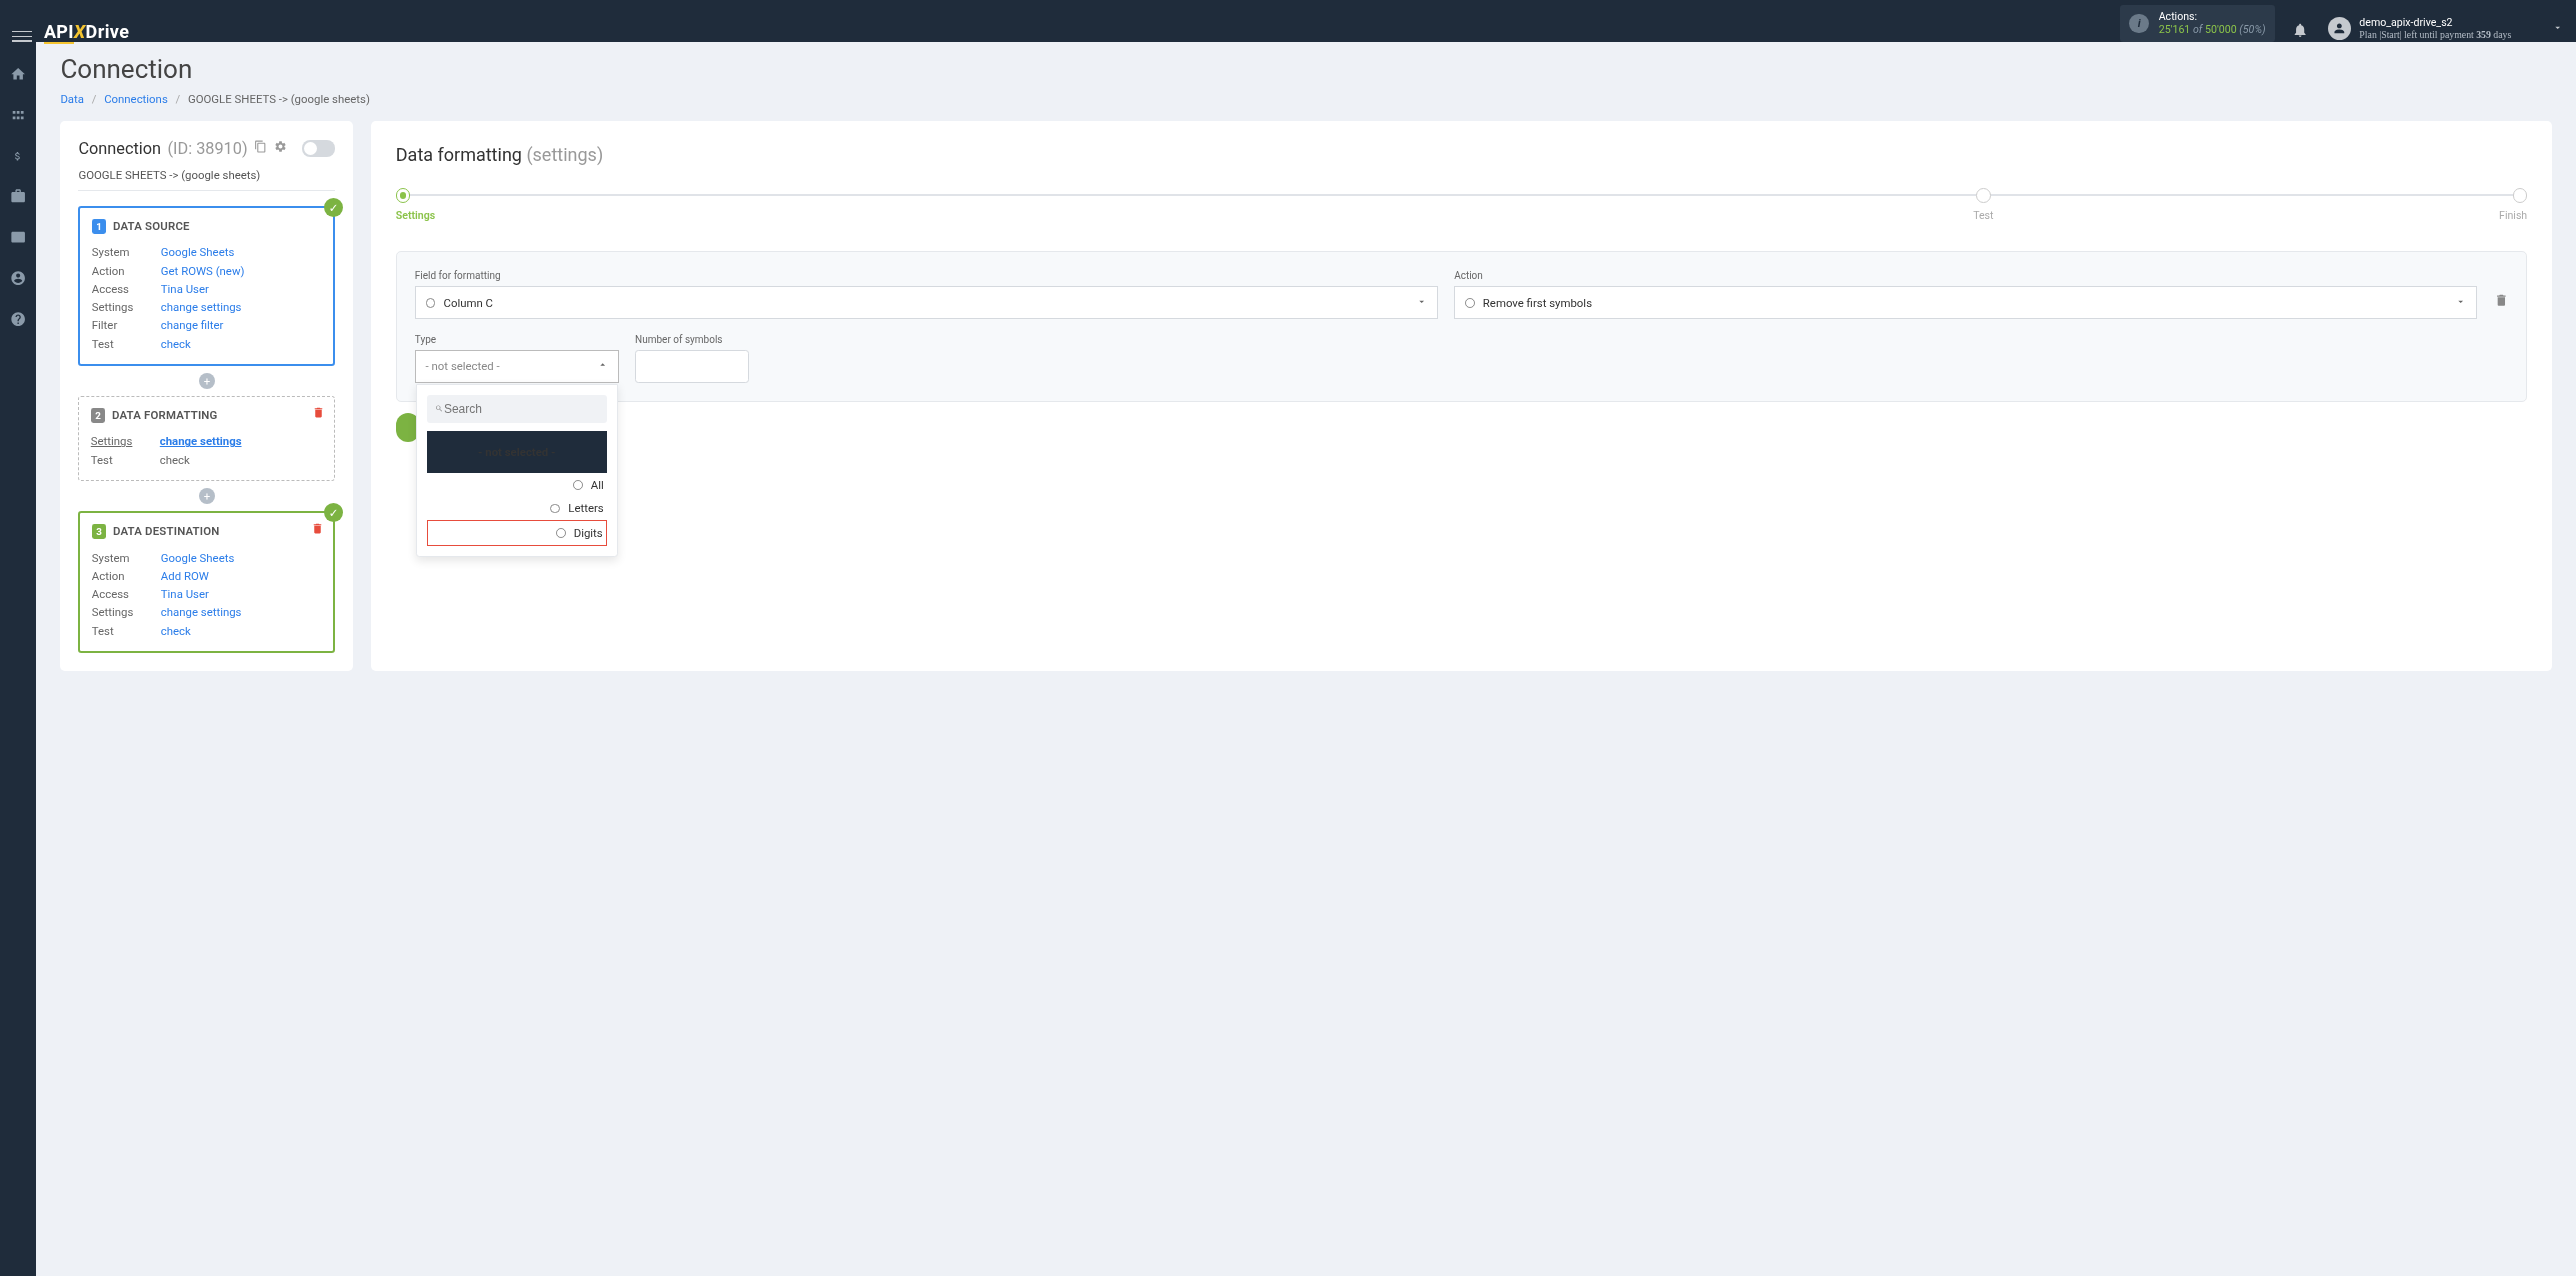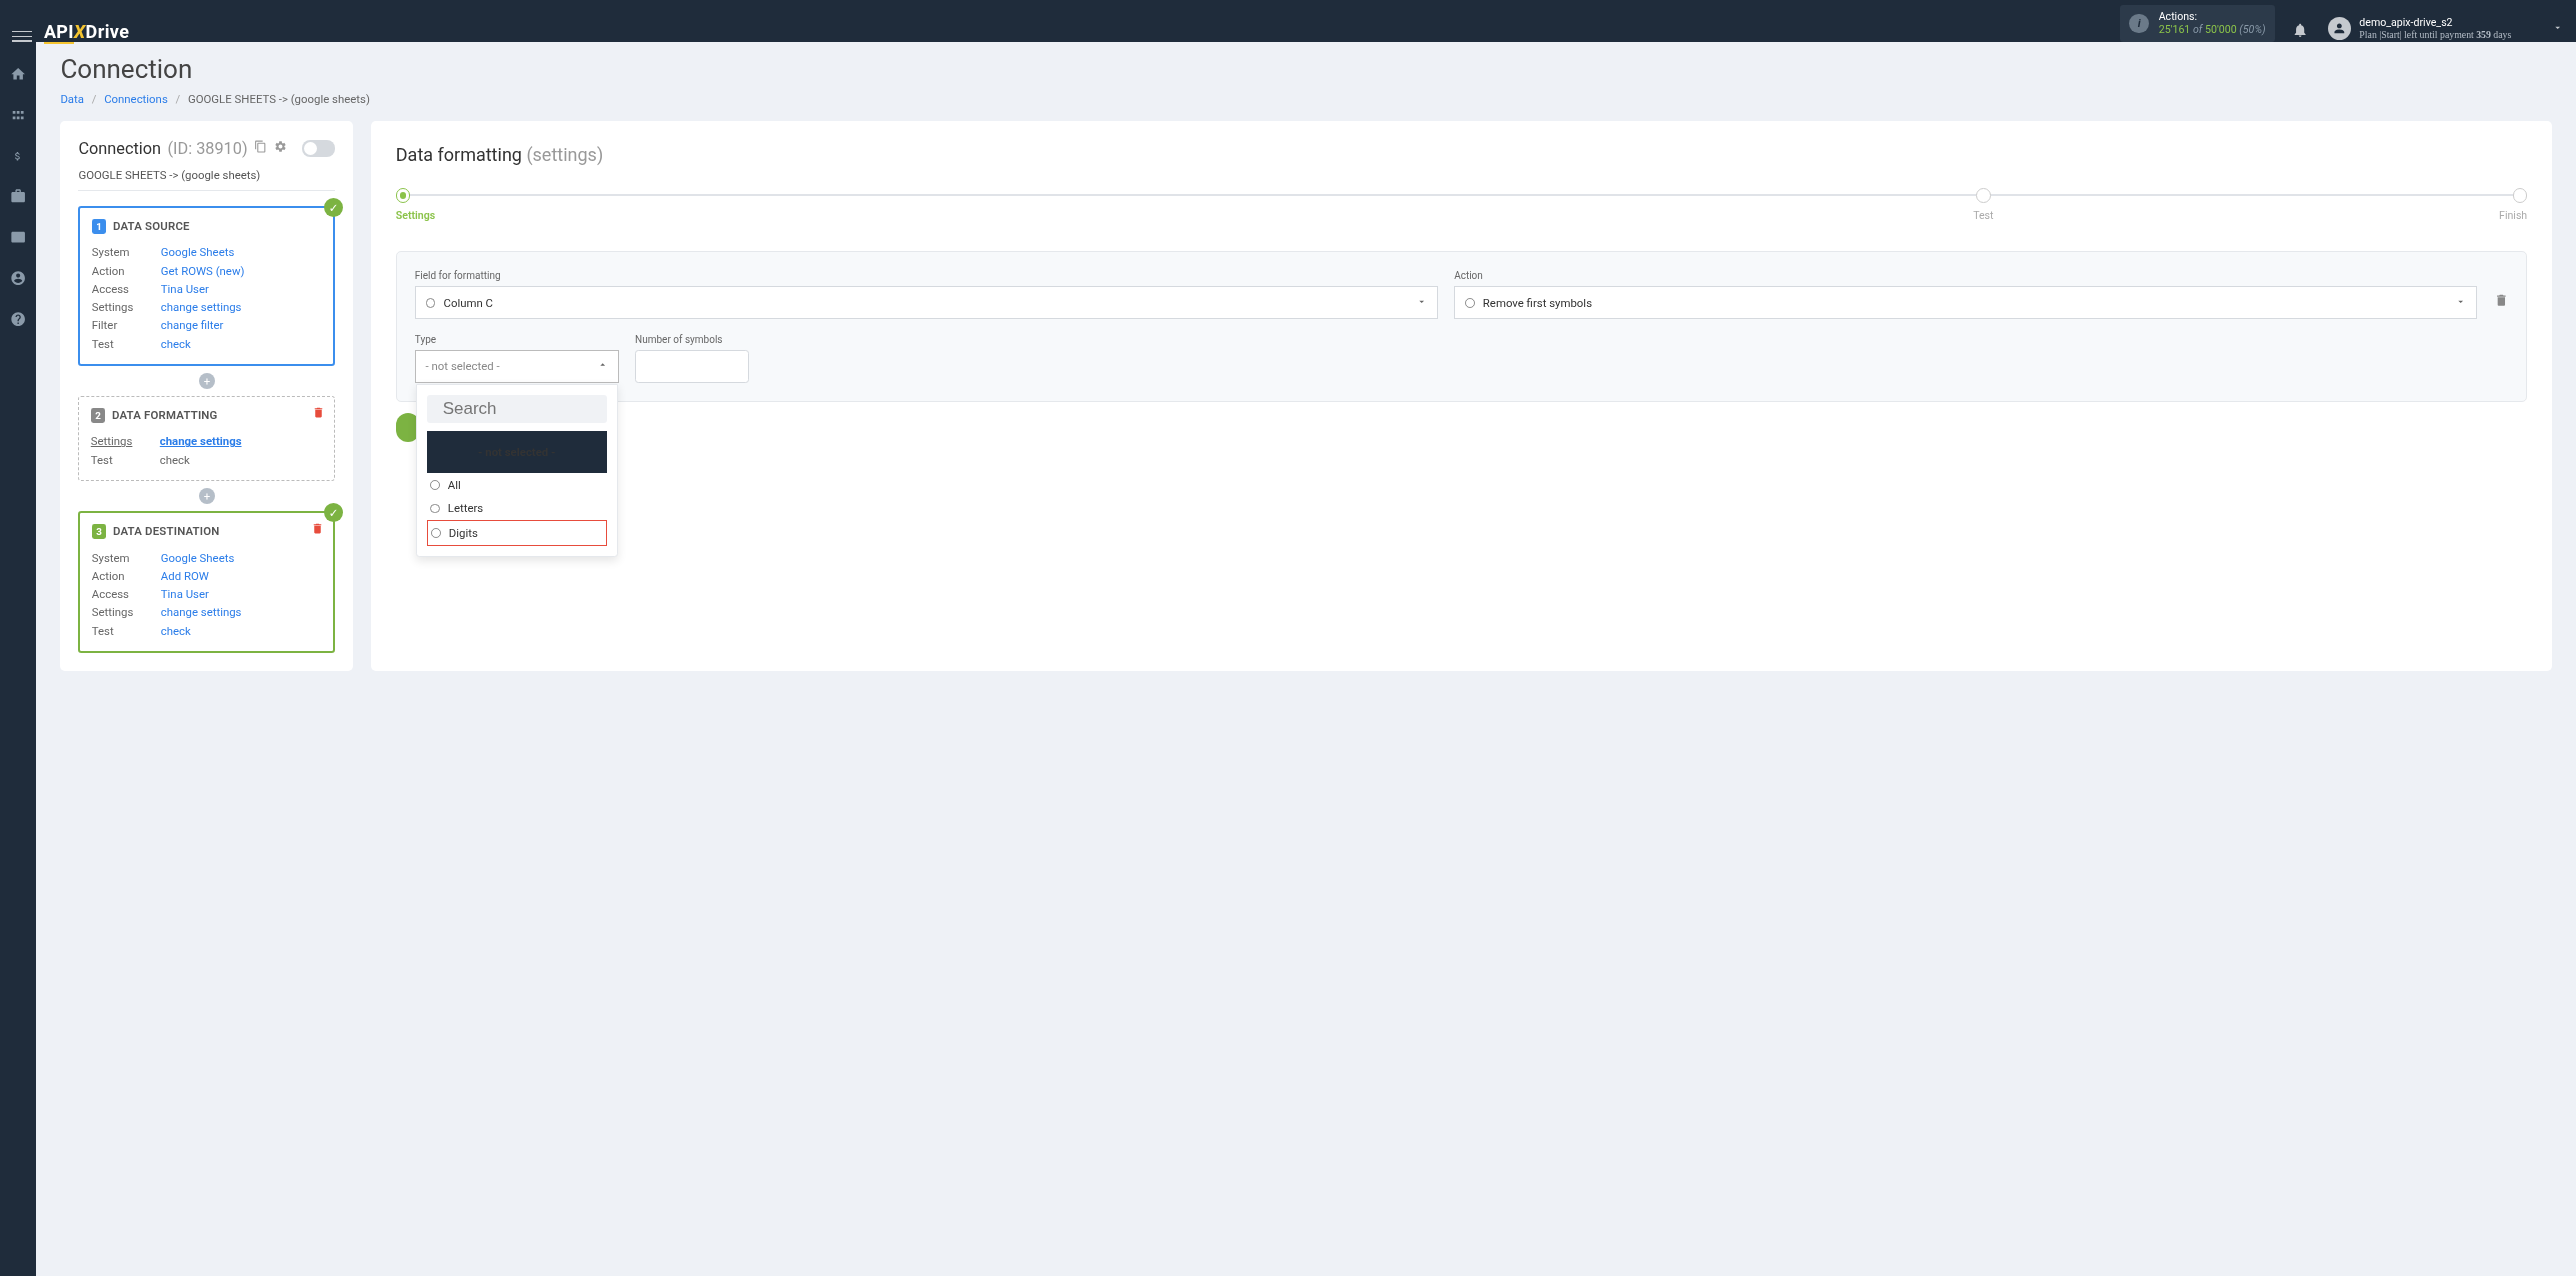--- a/index.html
+++ b/index.html
@@ -97,22 +97,22 @@
 .form-label { font-size: 10px; color: #666; margin-bottom: 4.9px; display: block; }
 .select-box { background: #fff; border: 0.8px solid #d5d9de; border-radius: 0; height: 33px; display: flex; align-items: center; padding: 0 9.8px; font-size: 11.4px; color: #333; position: relative; cursor: pointer; }
 .select-box.open { border-color: #bbb; }
 .radio-mark { width: 9.8px; height: 9.8px; border: 1.2px solid #888; border-radius: 50%; margin-right: 8.1px; }
 .chevron { margin-left: auto; color: #666; }
 .input-box { background: #fff; border: 0.8px solid #d5d9de; border-radius: 3.3px; height: 33px; width: 114px; padding: 0 9.8px; }
 .trash-btn { color: #888; font-size: 14.7px; cursor: pointer; padding-bottom: 8.1px; }
 
 .dropdown { position: absolute; top: 33px; left: 0; right: 0; background: #fff; border: 0.8px solid #e5e8ec; border-radius: 0 0 3.3px 3.3px; box-shadow: 0 3.3px 9.8px rgba(0,0,0,0.1); padding: 9.8px; z-index: 10; }
 .dropdown-search { background: #f0f2f5; border-radius: 3.3px; height: 28px; display: flex; align-items: center; padding: 0 8.1px; margin-bottom: 8.1px; }
-.dropdown-search input { border: none; background: transparent; outline: none; margin-left: 8px; font-size: 17px; flex: 1; }
-.dropdown-item { padding: 4.9px 3.3px; display: flex; align-items: center; font-size: 11.4px; color: #333; cursor: pointer; }
+.dropdown-search input { border: none; background: transparent; outline: none; margin-left: 1px; font-size: 12px; flex: 1; }
+.dropdown-item { padding: 4.9px 3.3px; display: flex; align-items: center; font-size: 11.4px; color: #333; cursor: pointer; justify-content: flex-end; }
 .dropdown-item.header { font-weight: 700; justify-content: center; }
 .dropdown-item.highlight { border: 1.6px solid #e74c3c; }
 
 .add-link { text-align: right; color: #2b7de9; font-size: 11.4px; cursor: pointer; }
 .add-link .plus { font-weight: 700; margin-right: 3.3px; }
 
 .submit-btn { background: #7cb342; border-radius: 16.3px; height: 29px; width: 24.4px; margin-top: 8.1px; }
 </style>
 </head>
 <body>

